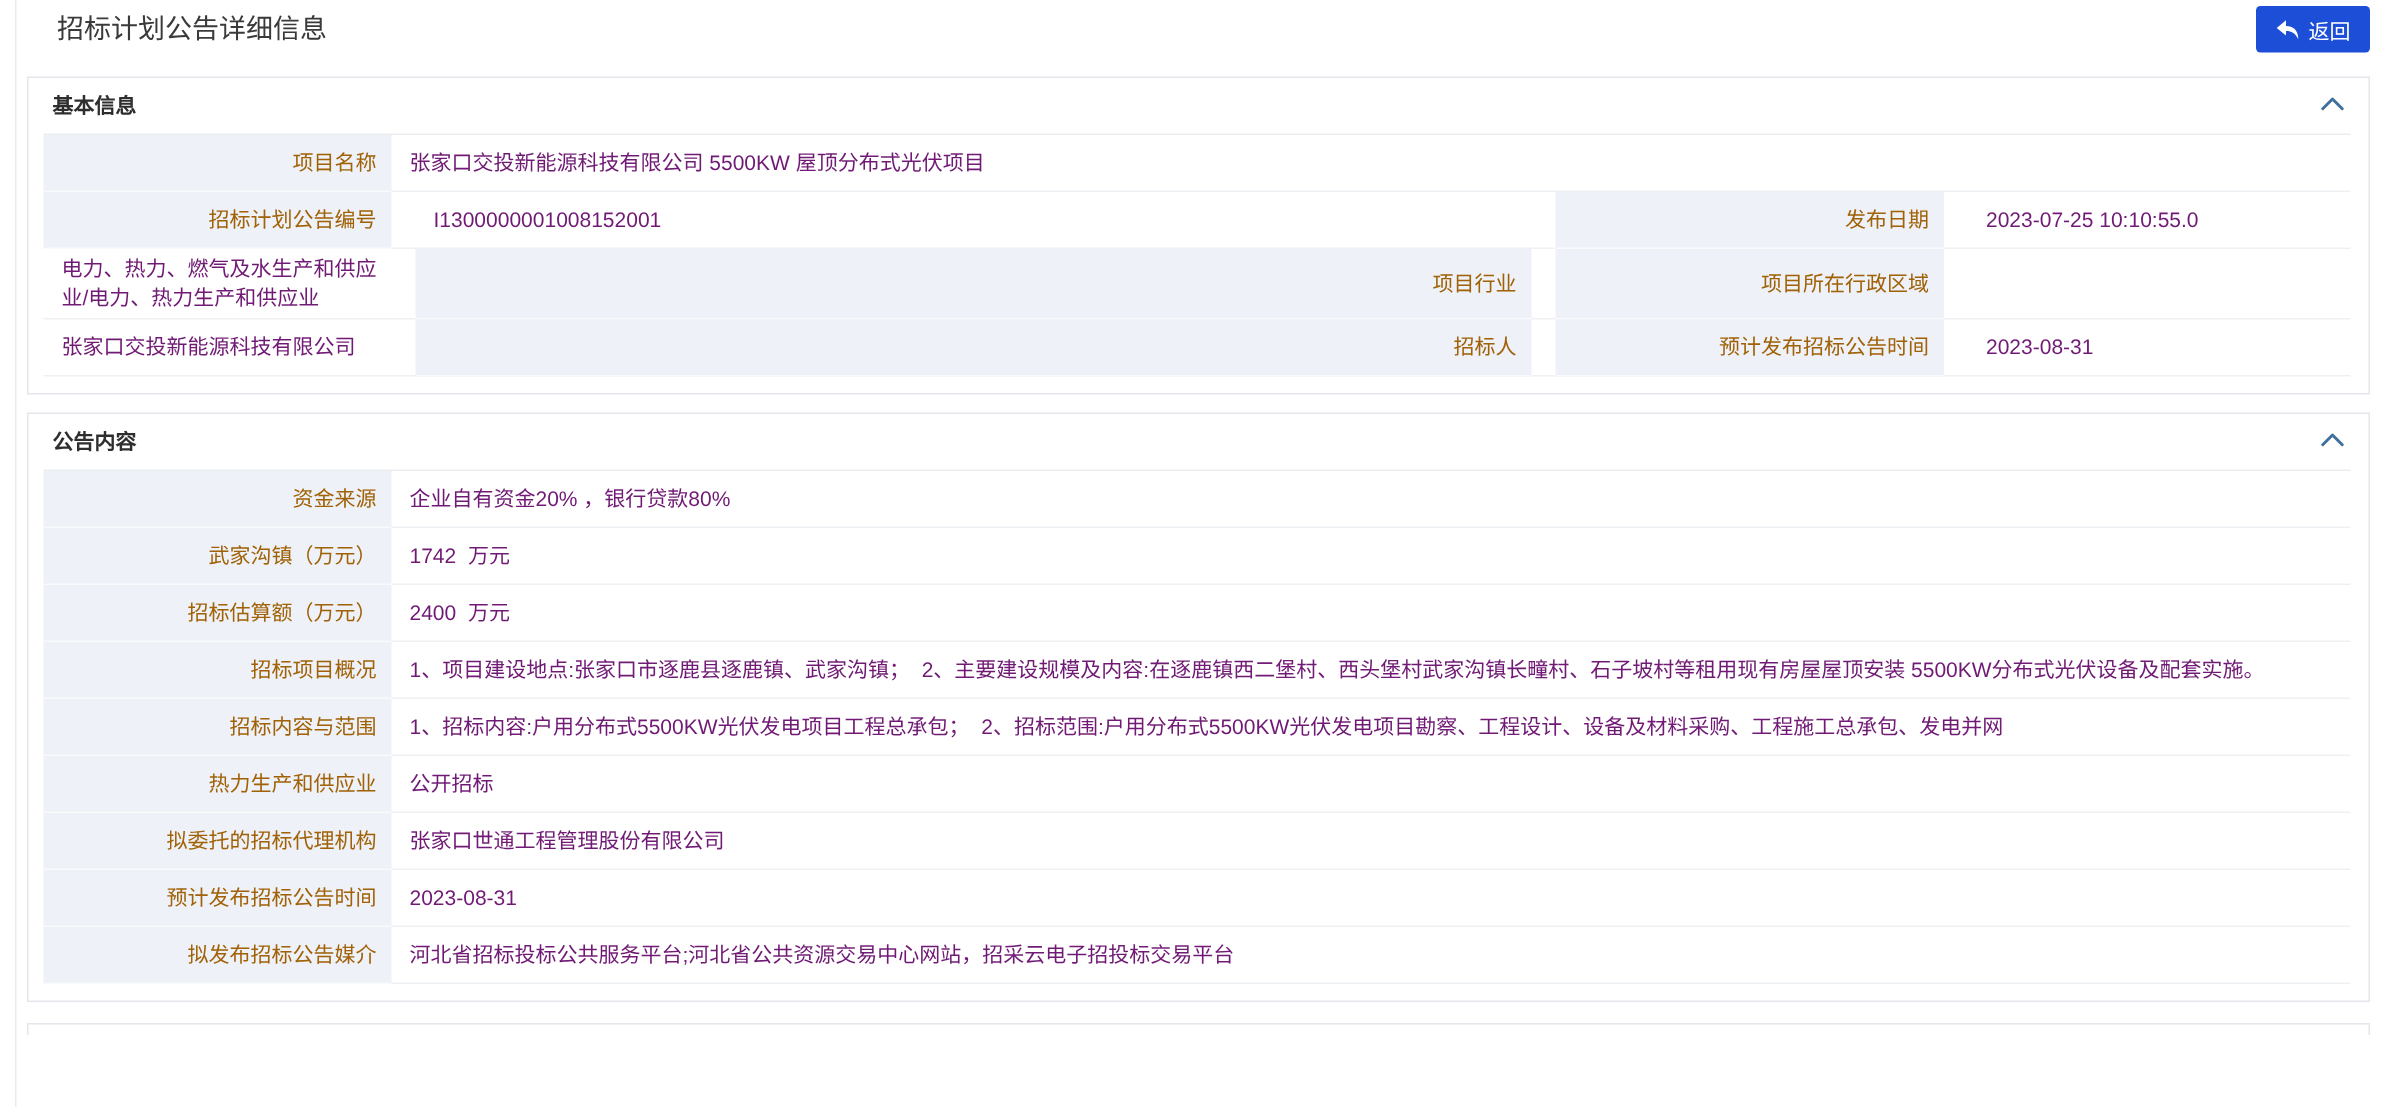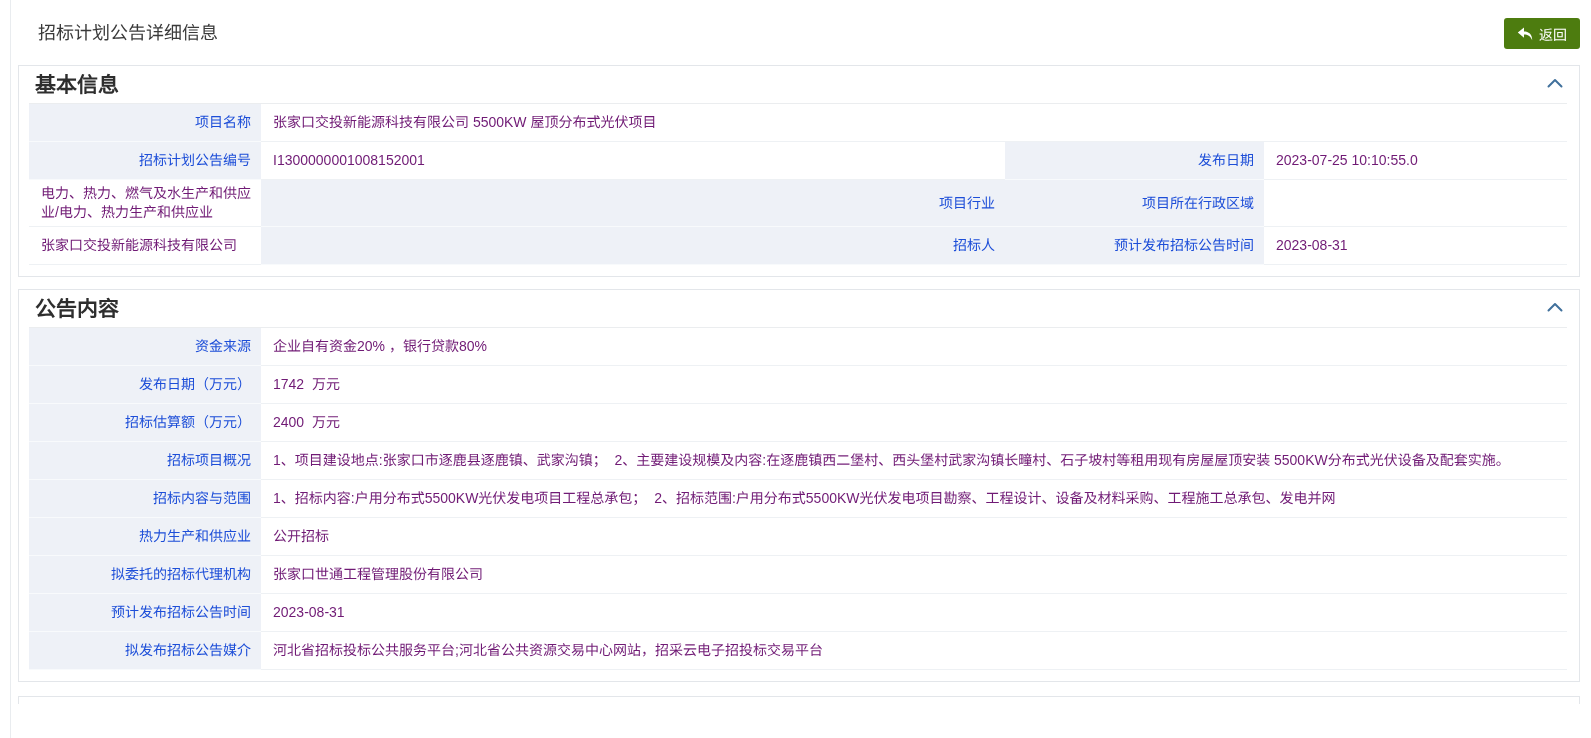--- a/index.html
+++ b/index.html
@@ -8,41 +8,41 @@
     width: 1591px; height: 738px;
     background: #ffffff;
     font-family: "Liberation Sans", "DejaVu Sans", sans-serif;
     color: #333;
     overflow: hidden;
   }
   .page-wrap {
     margin-left: 10px;
     border-left: 1px solid #e9ecef;
     height: 738px;
-    padding-top: 17px;
+    padding-top: 3px;
   }
   
   .page-header {
     position: relative;
     padding: 0 11px 15px 27px;
     height: 48px;
   }
   .page-title {
     margin: 0;
     font-size: 18px;
     font-weight: 400;
     color: #3a3a3a;
     line-height: 32px;
   }
   .back-btn {
     position: absolute;
     right: 11px; top: 1px;
     height: 31px;
     padding: 0 13px;
-    background: #4d7c0f;
+    background: #1d4ed8;
     color: #ffffff;
     border: none;
     border-radius: 3px;
     font-size: 14px;
     font-family: inherit;
     display: inline-flex;
     align-items: center;
     gap: 6px;
     cursor: pointer;
   }
@@ -58,54 +58,54 @@
     height: 8px;
     padding: 0;
     border-bottom: none;
     margin-bottom: 0;
     margin-top: 14px;
   }
   .section-header {
     position: relative;
     padding: 10px 6px 10px 6px;
     border-bottom: 1px solid #ebedef;
-    font-size: 21px;
+    font-size: 14px;
     font-weight: bold;
     color: #2e2e2e;
     line-height: 17px;
   }
   .collapse-btn {
     position: absolute;
     right: 2px; top: 10px;
     background: none;
     border: none;
     padding: 2px;
     cursor: pointer;
   }
   .collapse-btn svg { display: block; }
   
   .tbl .row {
     display: grid;
     min-height: 38px;
     border-bottom: 1px solid #eef1f4;
   }
   .tbl .row.full { grid-template-columns: 232px 1fr; }
-  .tbl .row.pair { grid-template-columns: 232px 744px 259px 1fr; }
+  .tbl .row.pair { grid-template-columns: 232px 744px 259px 1fr; gap: 16px; }
   .cell {
     display: flex;
     align-items: center;
     font-size: 14px;
     line-height: 19px;
   }
   .lbl {
     background: #eef1f7;
     justify-content: flex-end;
     text-align: right;
     padding: 4px 10px 4px 4px;
-    color: #1d4ed8;
+    color: #a16207;
     border-bottom: 1px solid #f8fafc;
     margin-bottom: -1px;
   }
   .val {
     padding: 4px 8px 4px 12px;
     color: #701a75;
     white-space: pre-wrap;
     overflow: hidden;
   }
 </style>
@@ -174,21 +174,21 @@
         </svg>
       </button>
     </div>
     <div class="tbl">
 
       <div class="row full">
         <div class="cell lbl">资金来源</div>
         <div class="cell val">企业自有资金20% ，银行贷款80%</div>
       </div>
       <div class="row full">
-        <div class="cell lbl">发布日期（万元）</div>
+        <div class="cell lbl">武家沟镇（万元）</div>
         <div class="cell val">1742  万元</div>
       </div>
       <div class="row full">
         <div class="cell lbl">招标估算额（万元）</div>
         <div class="cell val">2400  万元</div>
       </div>
       <div class="row full">
         <div class="cell lbl">招标项目概况</div>
         <div class="cell val">1、项目建设地点:张家口市逐鹿县逐鹿镇、武家沟镇；  2、主要建设规模及内容:在逐鹿镇西二堡村、西头堡村武家沟镇长疃村、石子坡村等租用现有房屋屋顶安装 5500KW分布式光伏设备及配套实施。</div>
       </div>

